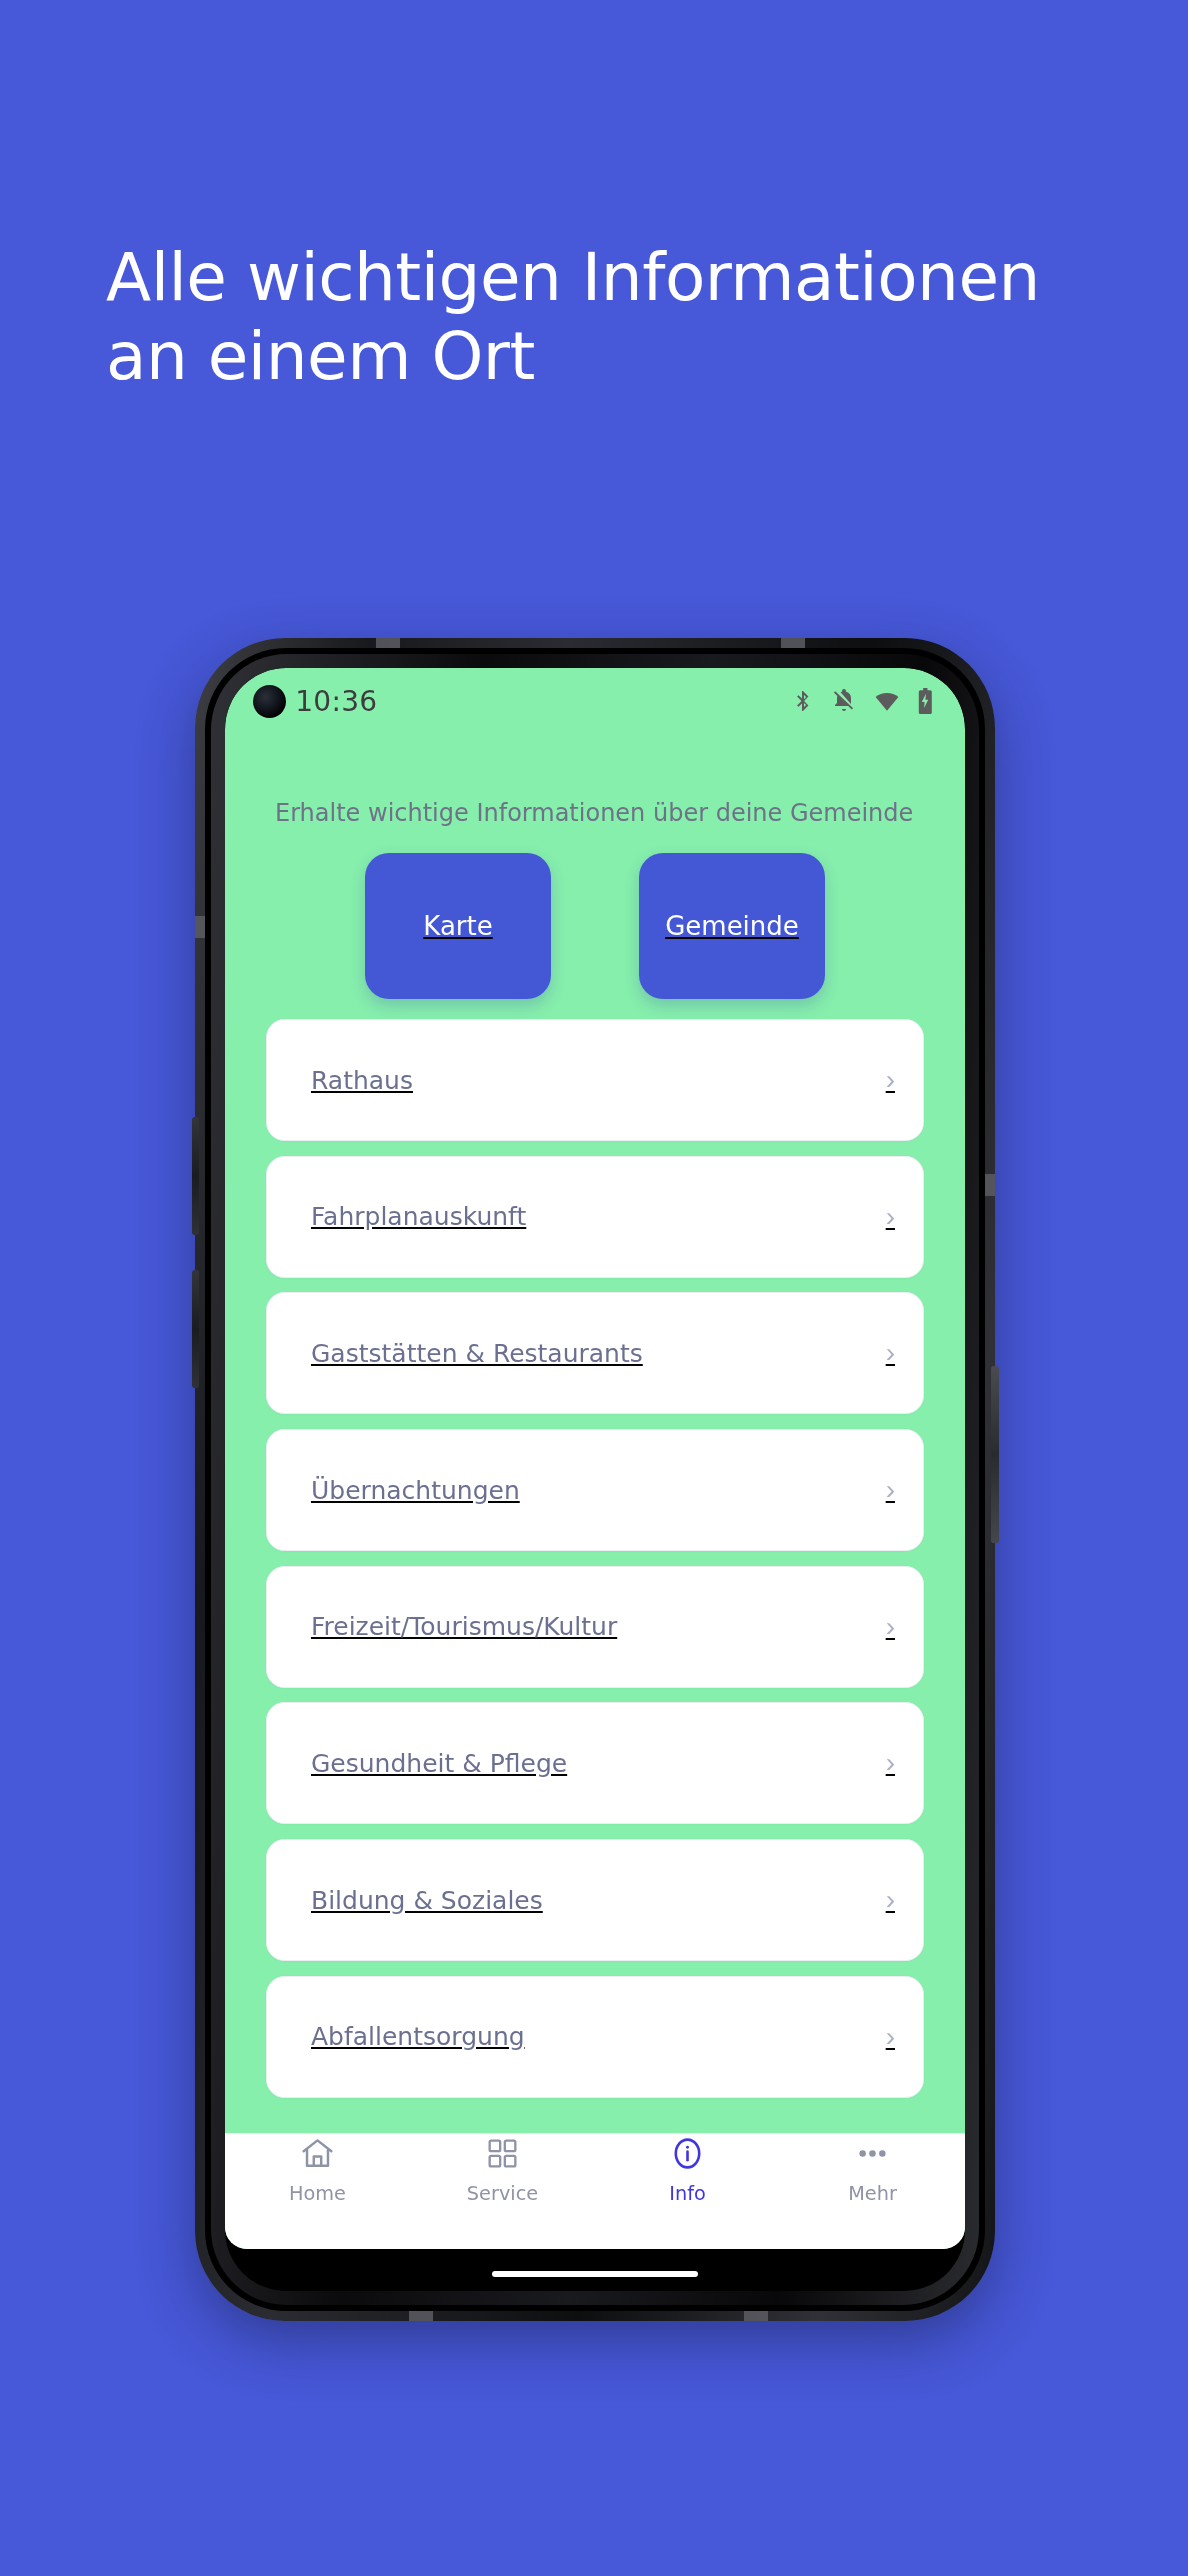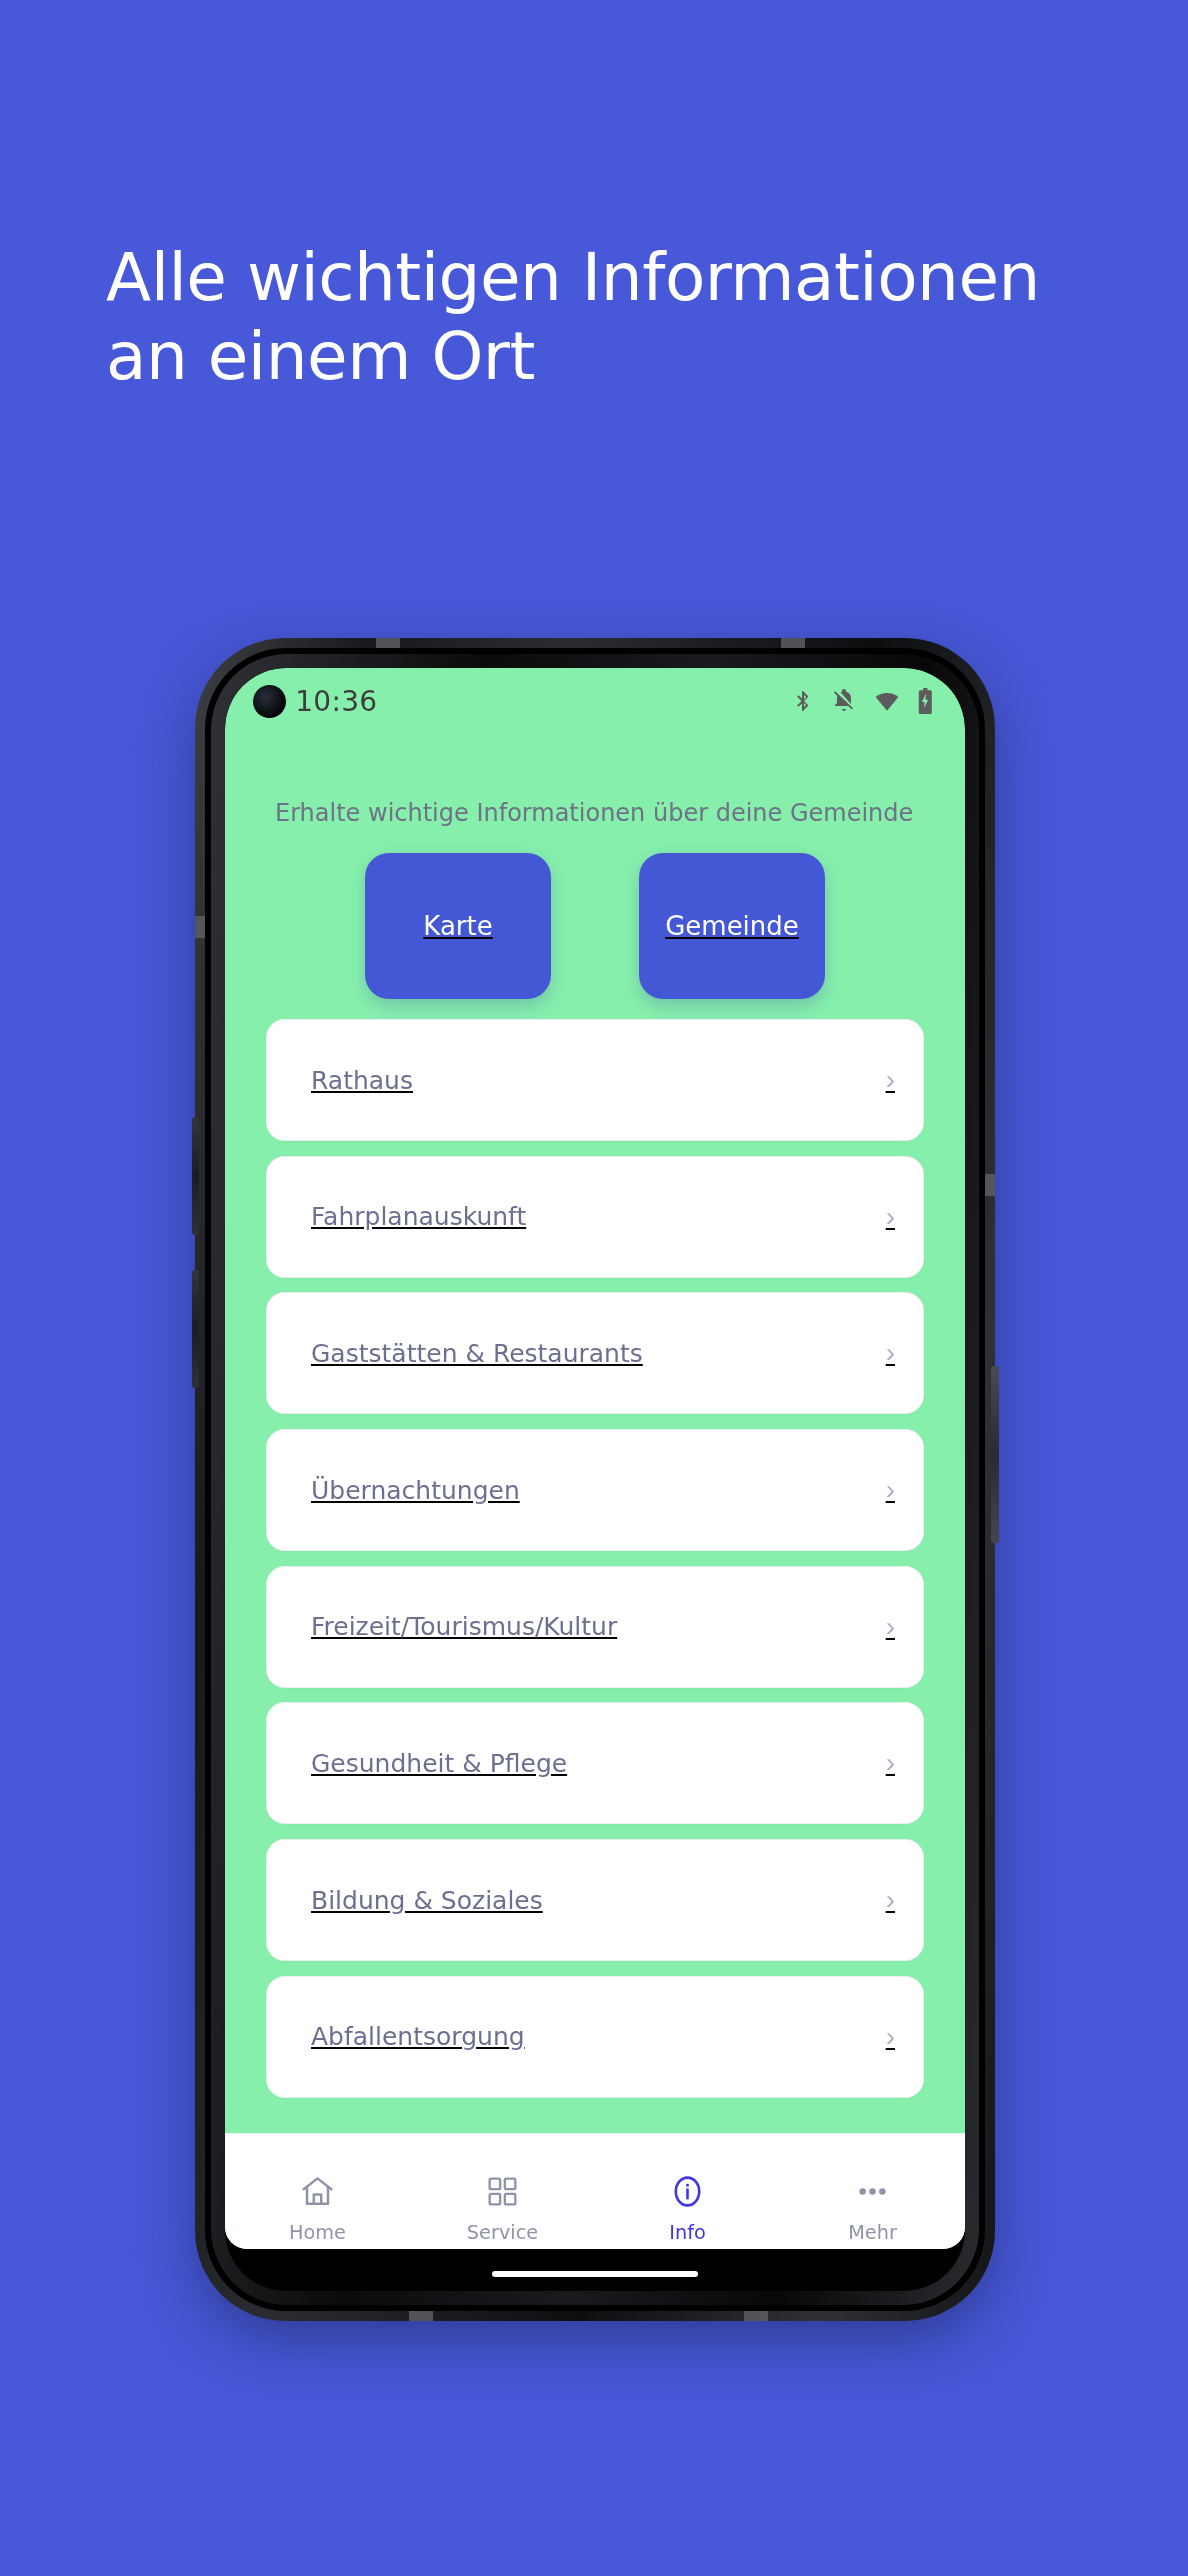--- a/index.html
+++ b/index.html
@@ -216,21 +216,21 @@
     line-height: 1;
     flex: 0 0 auto;
   }
 
   
   .tabbar {
     flex: 0 0 116px;
     background: #ffffff;
     border-top: 0.9px solid #eef0f5;
     display: flex;
-    align-items: flex-end;
+    align-items: flex-start;
     padding-bottom: 5.5px;
   }
   .tab {
     flex: 1 1 0;
     display: flex;
     flex-direction: column;
     align-items: center;
     justify-content: center;
     gap: 9.2px;
     cursor: pointer;

